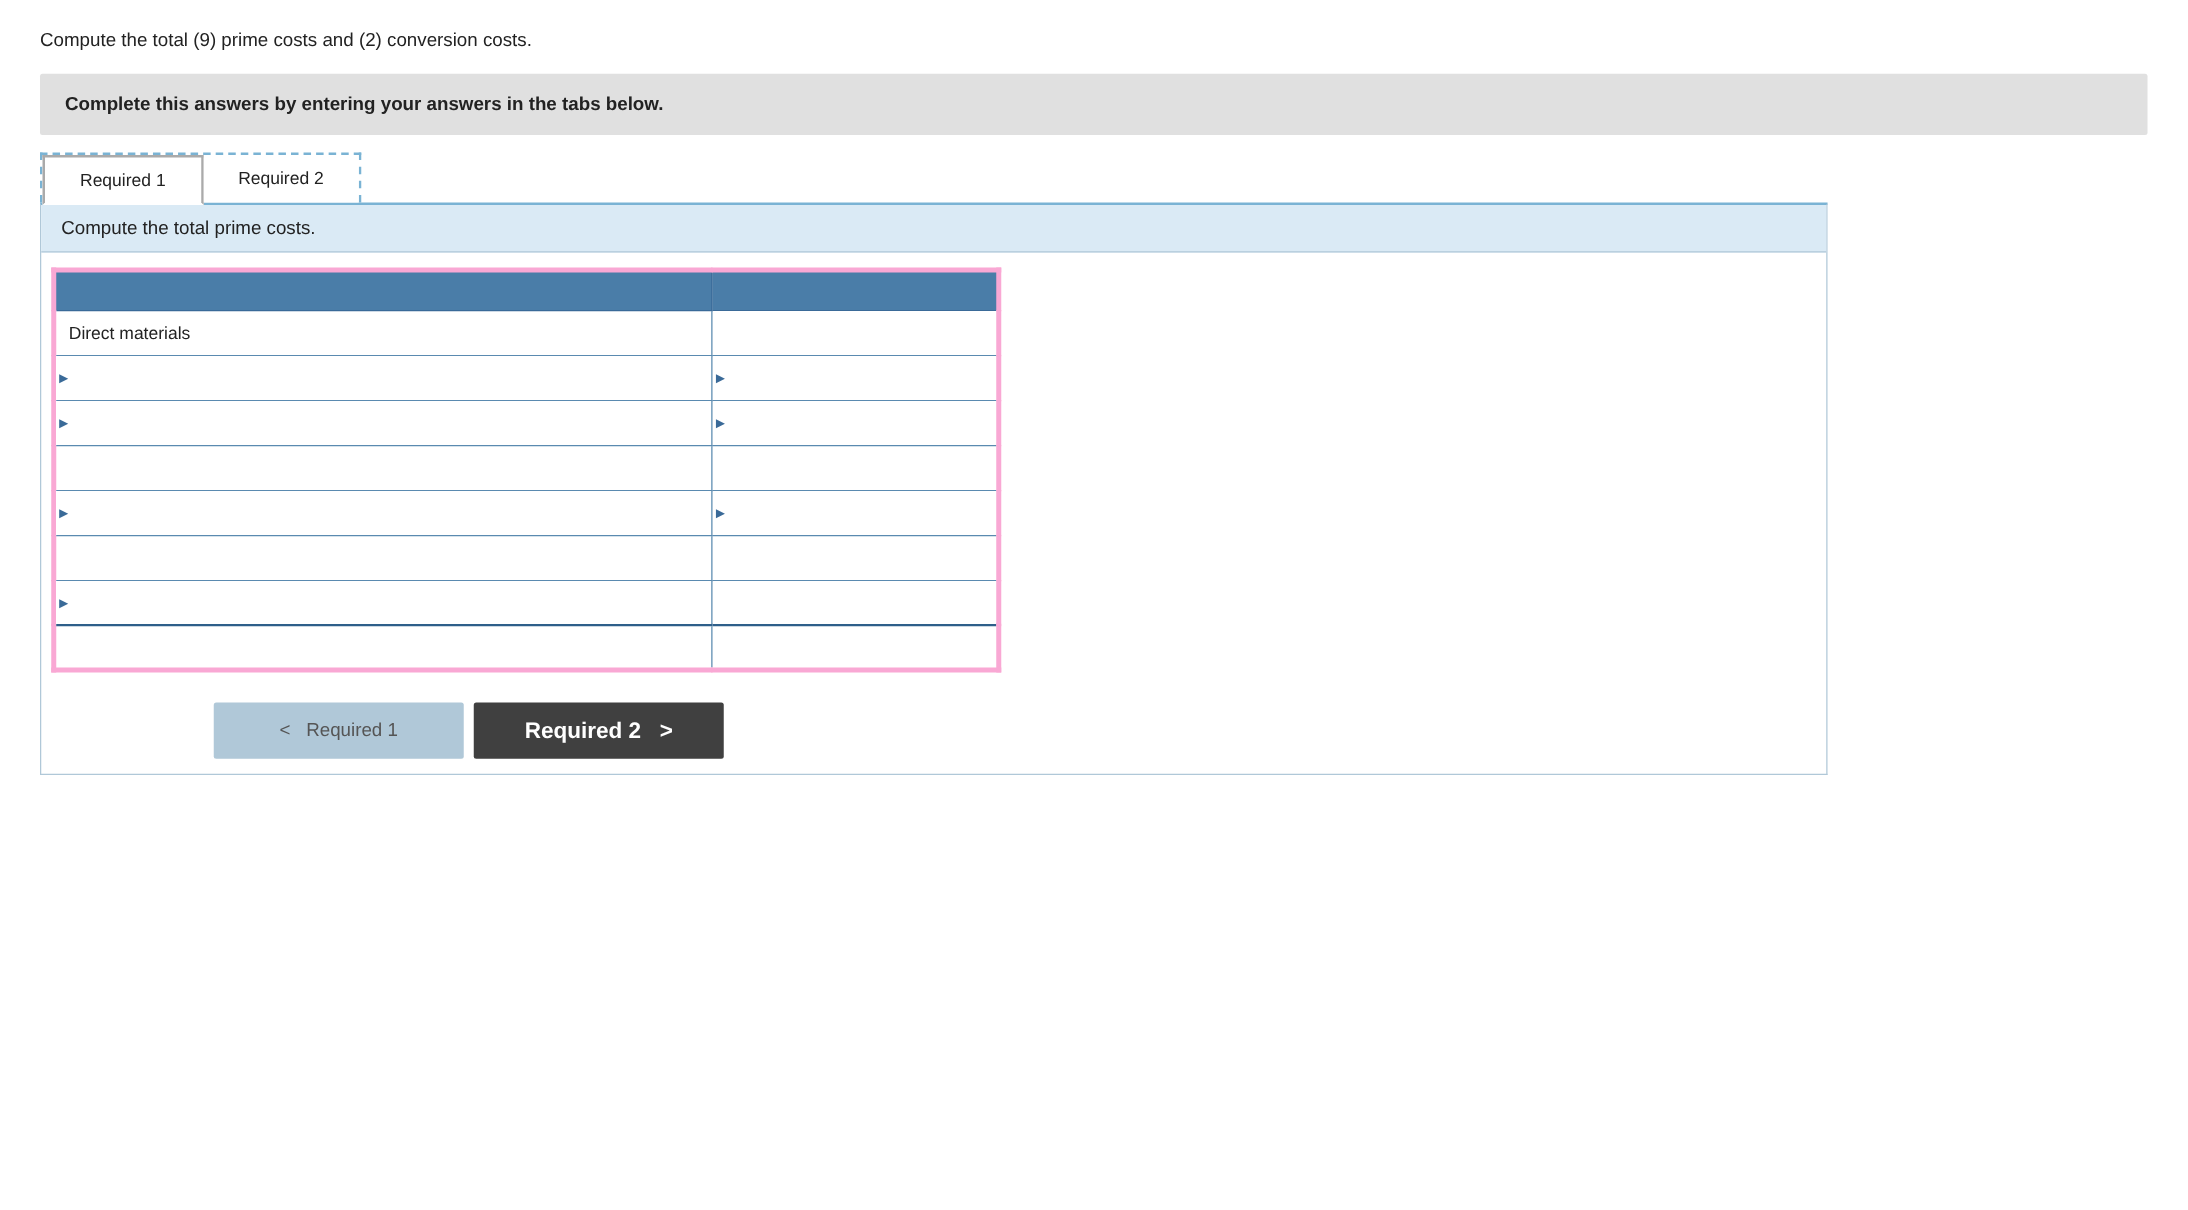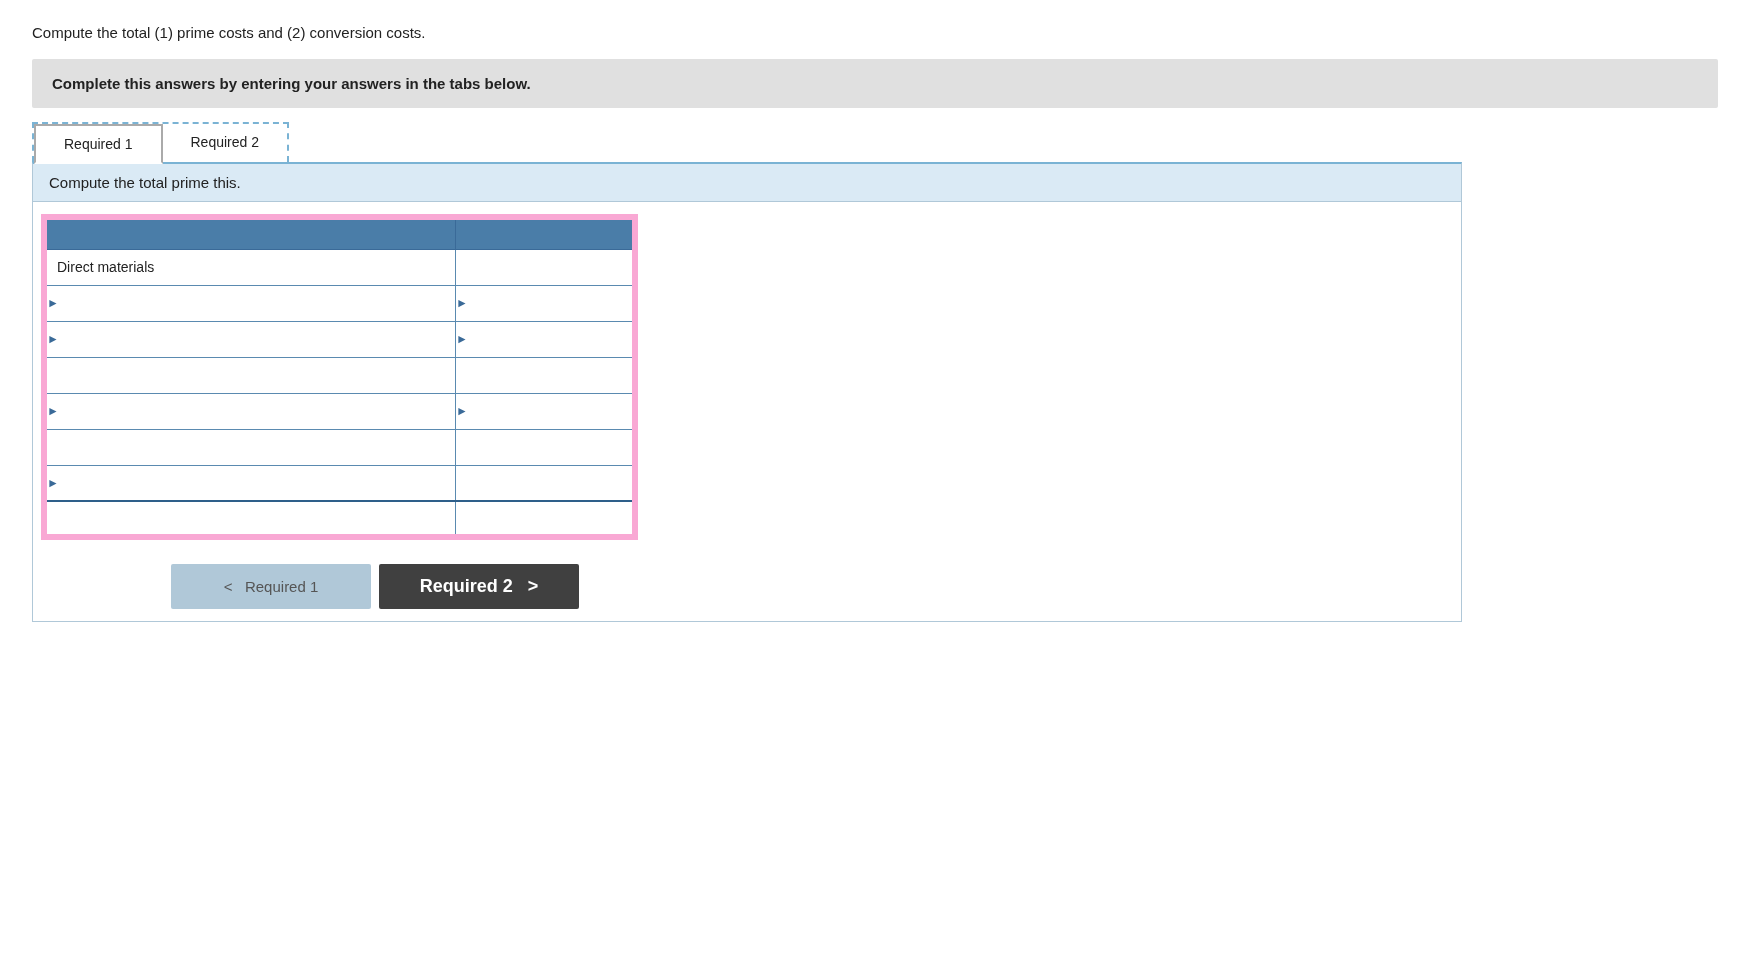--- a/index.html
+++ b/index.html
@@ -70,23 +70,23 @@
       font-size: 15px;
       color: #222;
       border-bottom: 1px solid #b0c8d8;
     }
 
     .table-container {
       padding: 12px 8px;
     }
 
     .cost-table {
-      width: 597px;
+      width: 760px;
       border-collapse: collapse;
-      border: 6px solid #f9a8d4;
+      border: 4px solid #f9a8d4;
     }
 
     .cost-table thead tr {
       background: #4a7da8;
       height: 32px;
     }
 
     .cost-table thead th {
       border: 1px solid #3a6a98;
     }
@@ -189,41 +189,41 @@
     }
 
     .outer-tab-row {
       display: flex;
       align-items: flex-end;
     }
   </style>
 </head>
 <body>
 
-<p class="intro-text">Compute the total (1) prime costs and (2) conversion costs.</p>
+<p class="intro-text">Compute the total (9) prime costs and (2) conversion costs.</p>
 
 <div class="instruction-banner">
   <strong>Complete this answers by entering your answers in the tabs below.</strong>
 </div>
 
 <div class="tabs-and-content">
   <div class="outer-tab-row">
     <div class="tabs-wrapper">
       <div class="tab active">
         <span>Required 1</span>
       </div>
       <div class="tab">
         <span>Required 2</span>
       </div>
     </div>
   </div>
 
   <div class="tab-content-area">
     <div class="tab-header">
-      <span>Compute the total prime this.</span>
+      <span>Compute the total prime costs.</span>
     </div>
 
     <div class="table-container">
       <table class="cost-table">
         <thead>
           <tr>
             <th></th>
             <th></th>
           </tr>
         </thead>

